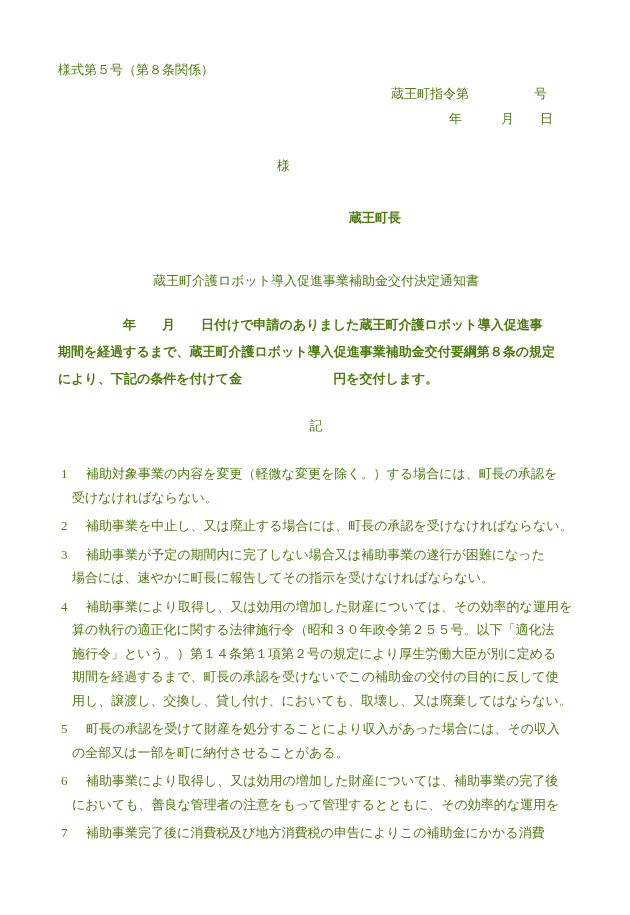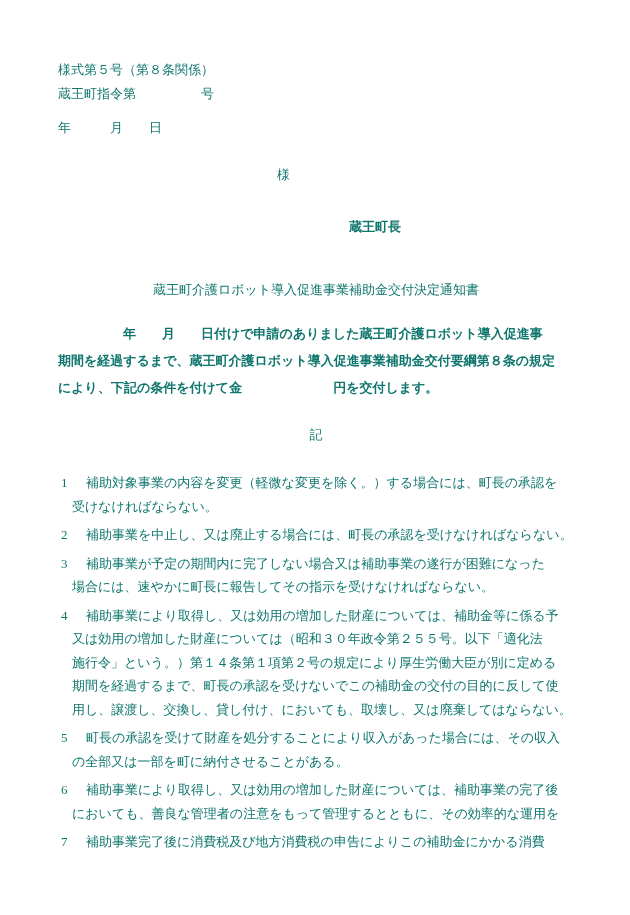--- a/index.html
+++ b/index.html
@@ -2,32 +2,32 @@
 <html><head>
 <meta charset="utf-8">
 <style>
   html, body { margin: 0; padding: 0; background: #e8e8e8; }
   .page {
     position: relative;
     width: 630px;
     height: 915px;
     margin: 0 auto;
     background: #ffffff;
-    color: #0f766e;
+    color: #4d7c0f;
     font-family: "Liberation Serif", "DejaVu Serif", serif;
     font-size: 13px;
     box-sizing: border-box;
     padding: 62px 56px 0 58px;
     overflow: hidden;
   }
   .t { white-space: pre; }
   .form-number { line-height: 16px; }
-  .right-line { text-align: left; line-height: 16px; }
+  .right-line { text-align: right; line-height: 16px; }
   .directive-line { margin-top: 8px; padding-right: 27px; }
-  .date-line { margin-top: 18px; padding-right: 21px; }
+  .date-line { margin-top: 9px; padding-right: 21px; }
   .addressee-line { margin-top: 31px; padding-left: 219px; line-height: 16px; }
   .sender-line { margin-top: 36px; padding-left: 291px; line-height: 16px; font-weight: bold; }
   .doc-title { margin-top: 47px; text-align: center; line-height: 16px; }
   .para { margin-top: 22px; line-height: 27px; font-weight: bold; }
   .para .pline { white-space: pre; }
   .ki-label { margin-top: 20px; text-align: center; line-height: 27px; }
   .cond-list { margin-top: 23px; }
   .item { position: relative; padding-left: 14px; line-height: 23.5px; margin-bottom: 5px; }
   .item-num { position: absolute; left: 3px; top: 0; }
   .iline { white-space: pre; }
@@ -72,22 +72,22 @@
     </div>
 
     <div class="item">
       <span class="item-num">3</span>
       <div class="iline first">補助事業が予定の期間内に完了しない場合又は補助事業の遂行が困難になった</div>
       <div class="iline">場合には、速やかに町長に報告してその指示を受けなければならない。</div>
     </div>
 
     <div class="item">
       <span class="item-num">4</span>
-      <div class="iline first">補助事業により取得し、又は効用の増加した財産については、補助金等に係る予</div>
-      <div class="iline">又は効用の増加した財産については（昭和３０年政令第２５５号。以下「適化法</div>
+      <div class="iline first">補助事業により取得し、又は効用の増加した財産については、その効率的な運用を</div>
+      <div class="iline">算の執行の適正化に関する法律施行令（昭和３０年政令第２５５号。以下「適化法</div>
       <div class="iline">施行令」という。）第１４条第１項第２号の規定により厚生労働大臣が別に定める</div>
       <div class="iline">期間を経過するまで、町長の承認を受けないでこの補助金の交付の目的に反して使</div>
       <div class="iline">用し、譲渡し、交換し、貸し付け、においても、取壊し、又は廃棄してはならない。</div>
     </div>
 
     <div class="item">
       <span class="item-num">5</span>
       <div class="iline first">町長の承認を受けて財産を処分することにより収入があった場合には、その収入</div>
       <div class="iline">の全部又は一部を町に納付させることがある。</div>
     </div>

